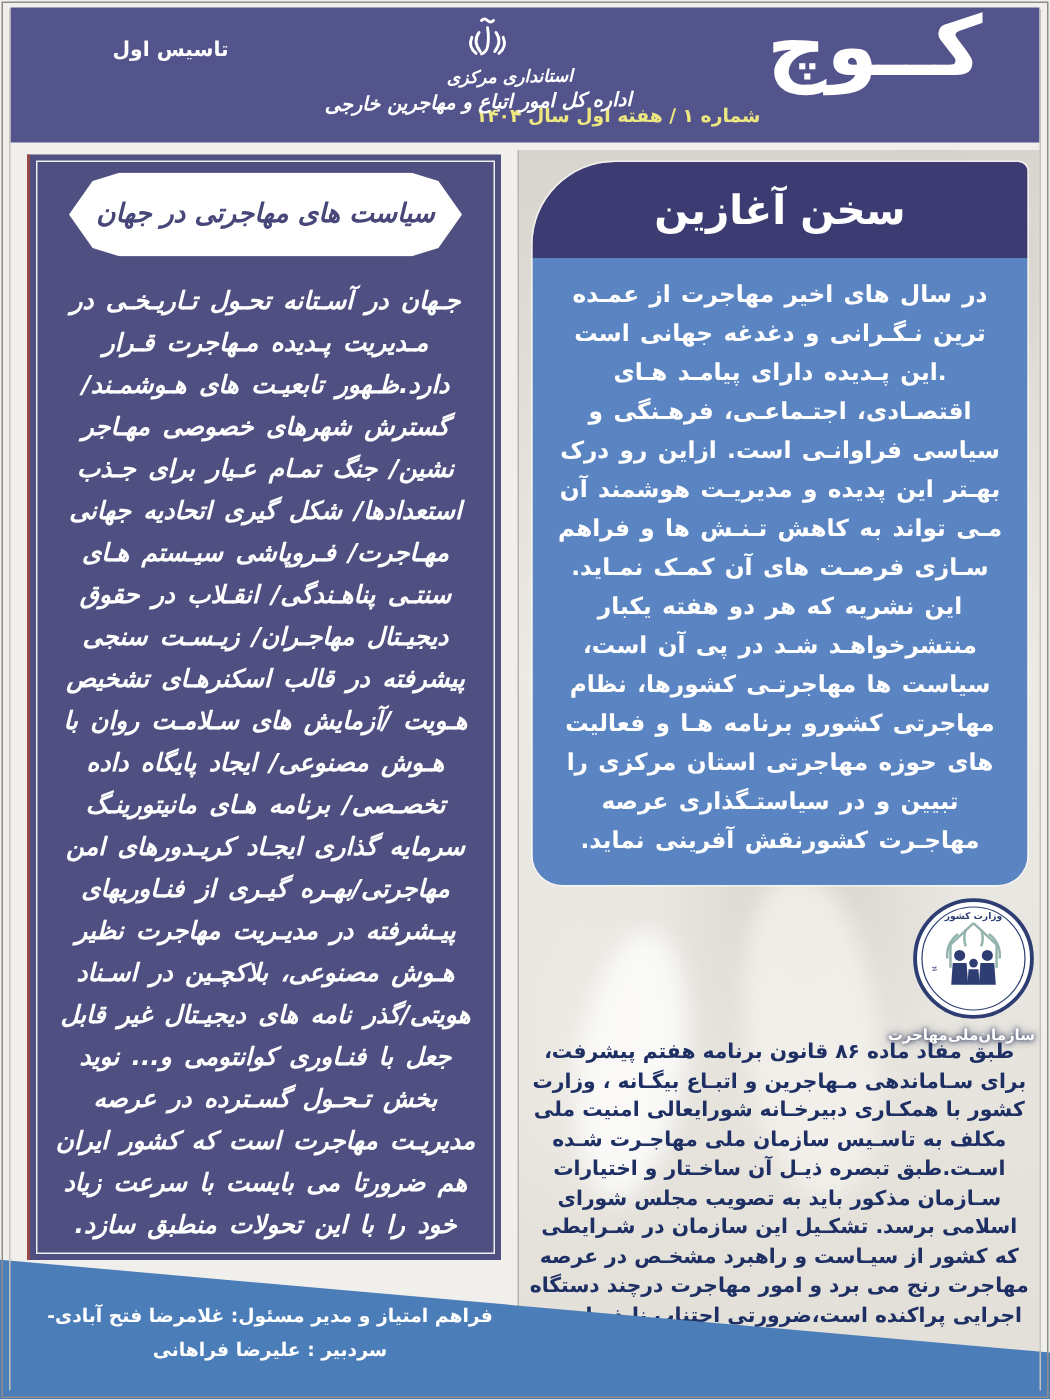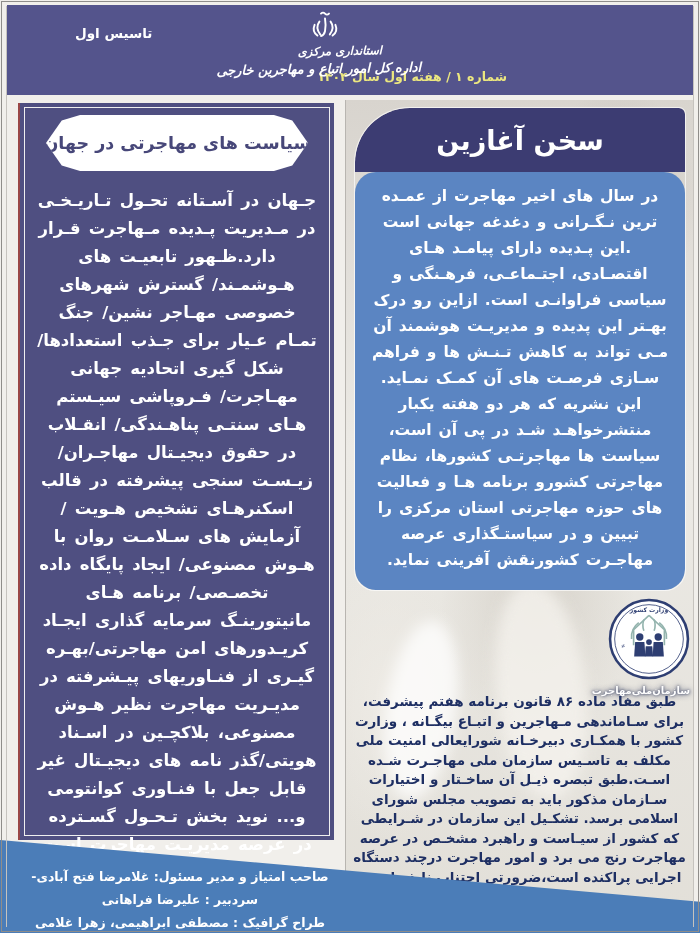--- a/index.html
+++ b/index.html
@@ -16,21 +16,21 @@
   .header{position:absolute;left:7px;right:7px;top:5px;height:90px;background:#54548c;z-index:5;}
   .masthead{position:absolute;top:-6px;right:38px;color:#ffffff;font-size:55px;font-weight:bold;letter-spacing:-1px;}
   .issue-line{position:absolute;top:64px;right:186px;color:#ece77f;font-size:12.5px;font-weight:bold;white-space:nowrap;}
   .emblem{position:absolute;top:5px;right:352px;width:32px;height:36px;}
   .org-block{position:absolute;top:39px;right:272px;width:162px;text-align:center;color:#fff;font-style:italic;transform:rotate(-1deg);}
   .org-line1{font-size:11.5px;font-weight:bold;white-space:nowrap;}
   .org-line2{font-size:13px;font-weight:bold;white-space:nowrap;margin-top:3px;}
   .page-badge{position:absolute;top:20px;left:68px;color:#fff;font-size:13.5px;font-weight:bold;}
 
   
-  .left-col{position:absolute;left:18px;top:103px;width:314px;height:737px;background:#4f4f81;border-left:2px solid #9a4747;z-index:4;}
+  .left-col{position:absolute;left:18px;top:103px;width:314px;height:737px;background:#4f4f81;border-left:2px solid #9a4747;z-index:4;font-style:italic;}
   .left-col-inner{position:absolute;inset:4px;border:1.5px solid #efefef;pointer-events:none;}
   .cartouche{position:absolute;top:12px;left:26px;right:26px;height:56px;background:#ffffff;
     clip-path:polygon(0 50%,6% 10%,13% 0,87% 0,94% 10%,100% 50%,94% 90%,87% 100%,13% 100%,6% 90%);
     display:flex;align-items:center;justify-content:center;}
   .cartouche-label{color:#474779;font-weight:bold;font-size:17.5px;white-space:nowrap;}
   .left-body{position:absolute;top:84px;left:17px;right:17px;bottom:10px;color:#ffffff;
     font-size:16.5px;font-weight:bold;line-height:28px;text-align:center;word-spacing:2.5px;}
 
   
   .right-col{position:absolute;left:345px;top:100px;width:348px;height:833px;border-left:1px solid #b8b5b0;z-index:2;
@@ -42,21 +42,21 @@
       linear-gradient(180deg,#d8d4ce,#eceae5 42%,#e2dfd8);}
   .blob{position:absolute;background:rgba(255,255,255,.75);filter:blur(7px);border-radius:50%;}
   .blob1{width:70px;height:180px;left:40px;top:520px;transform:rotate(8deg);}
   .blob2{width:90px;height:220px;left:150px;top:480px;transform:rotate(-6deg);background:rgba(245,243,238,.8);}
 
   .opening-box{position:absolute;left:9px;top:8px;width:330px;height:482px;border-radius:55px 6px 20px 20px;
     overflow:hidden;box-shadow:0 0 0 1px rgba(255,255,255,.65);}
   .opening-head{height:64px;background:#3c3c72;border-radius:55px 6px 0 0;display:flex;align-items:center;justify-content:center;}
   .opening-title{color:#fff;font-size:27px;font-weight:bold;}
   .opening-body{position:absolute;top:64px;left:0;right:0;bottom:0;background:#5b85c2;color:#fff;
-    padding:11px 14px;font-size:15.5px;font-weight:bold;line-height:26px;text-align:center;word-spacing:1.5px;border-radius:21px;}
+    padding:11px 14px;font-size:15.5px;font-weight:bold;line-height:26px;text-align:center;word-spacing:1.5px;}
 
   .article-title{position:absolute;top:516px;left:8px;width:248px;color:#273767;font-weight:bold;
     font-size:16.5px;line-height:25px;text-align:center;}
   .logo-wrap{position:absolute;top:498px;left:260px;width:84px;text-align:right;}
   .logo-caption{margin-top:1px;color:#ffffff;font-size:10px;font-weight:bold;
     text-shadow:0 0 3px rgba(35,45,85,.95),0 0 6px rgba(35,45,85,.8);white-space:nowrap;}
   .article-body{position:absolute;top:592px;left:5px;right:6px;color:#1e2f63;font-weight:bold;
     font-size:13.5px;line-height:19.5px;text-align:center;}
 
   
@@ -65,20 +65,21 @@
   .footer-text{position:absolute;left:12px;right:352px;top:30px;color:#fff;font-size:12.5px;
     font-weight:bold;text-align:center;line-height:1.85;}
 </style>
 </head>
 <body>
 
 <div class="outer-frame"></div>
 <div class="inner-frame"></div>
 
 <div class="header">
+  <div class="masthead">کــوچ</div>
   <div class="issue-line">شماره ۱ / هفته اول سال ۱۴۰۴</div>
   <svg class="emblem" viewBox="0 0 40 44">
     <g stroke="#ffffff" fill="none" stroke-width="2.4" stroke-linecap="round">
       <path d="M15 4 q2.5 -2.5 5 0 q2.5 2.5 5 0"></path>
       <path d="M20 10 q1.5 9 0 16 q-1 4.5 -5 6"></path>
       <path d="M13 14 q-5.5 7.5 1 16"></path>
       <path d="M27 14 q5.5 7.5 -1 16"></path>
       <path d="M7 18 q-3.5 8 3.5 13.5"></path>
       <path d="M33 18 q3.5 8 -3.5 13.5"></path>
     </g>
@@ -137,16 +138,15 @@
       </text>
     </svg>
     <div class="logo-caption">سازمان‌ملی‌مهاجرت</div>
   </div>
 
   <div class="article-body">طبق مفاد ماده ۸۶ قانون برنامه هفتم پیشرفت، برای سـاماندهی مـهاجرین و اتبـاع بیگـانه ، وزارت کشور با همکـاری دبیرخـانه شورایعالی امنیت ملی مکلف به تاسـیس سازمان ملی مهاجـرت شـده اسـت.طبق تبصره ذیـل آن ساخـتار و اختیارات سـازمان مذکور باید به تصویب مجلس شورای اسلامی برسد. تشکـیل این سازمان در شـرایطی که کشور از سیـاست و راهبرد مشخـص در عرصه مهاجرت رنج می برد و امور مهاجرت درچند دستگاه اجرایی پراکنده است،ضرورتی اجتناب ناپذیراست.</div>
 </div>
 
 <div class="footer">
   <div class="footer-text">
-    <div>صاحب امتیاز و مدیر مسئول: غلامرضا فتح آبادی- سردبیر : علیرضا فراهانی</div>
-    <div>طراح گرافیک : مصطفی ابراهیمی، زهرا غلامی</div>
+    <div>فراهم امتیاز و مدیر مسئول: غلامرضا فتح آبادی- سردبیر : علیرضا فراهانی</div>
   </div>
 </div>
 
 </body></html>

